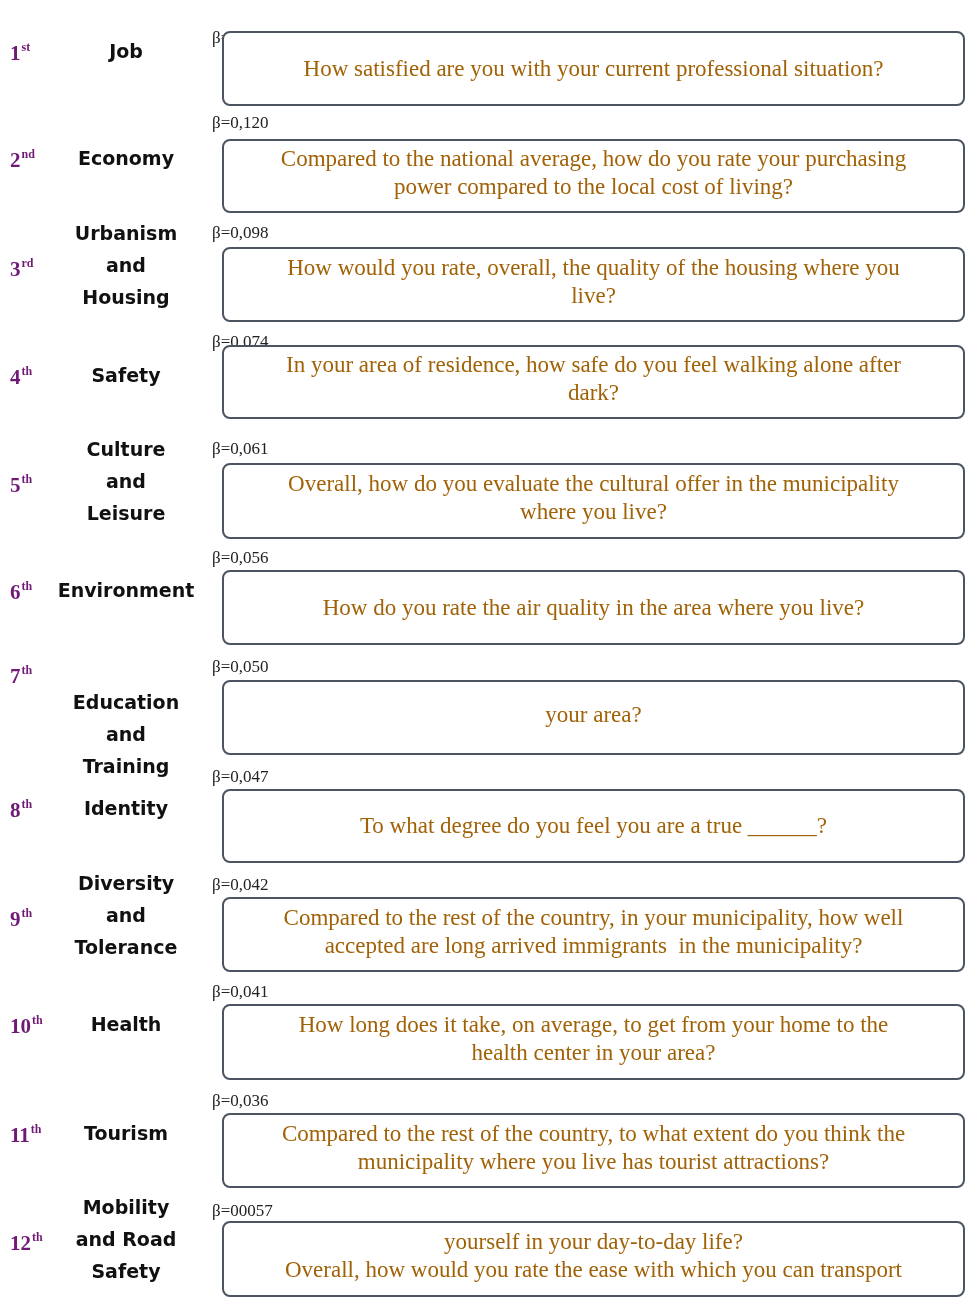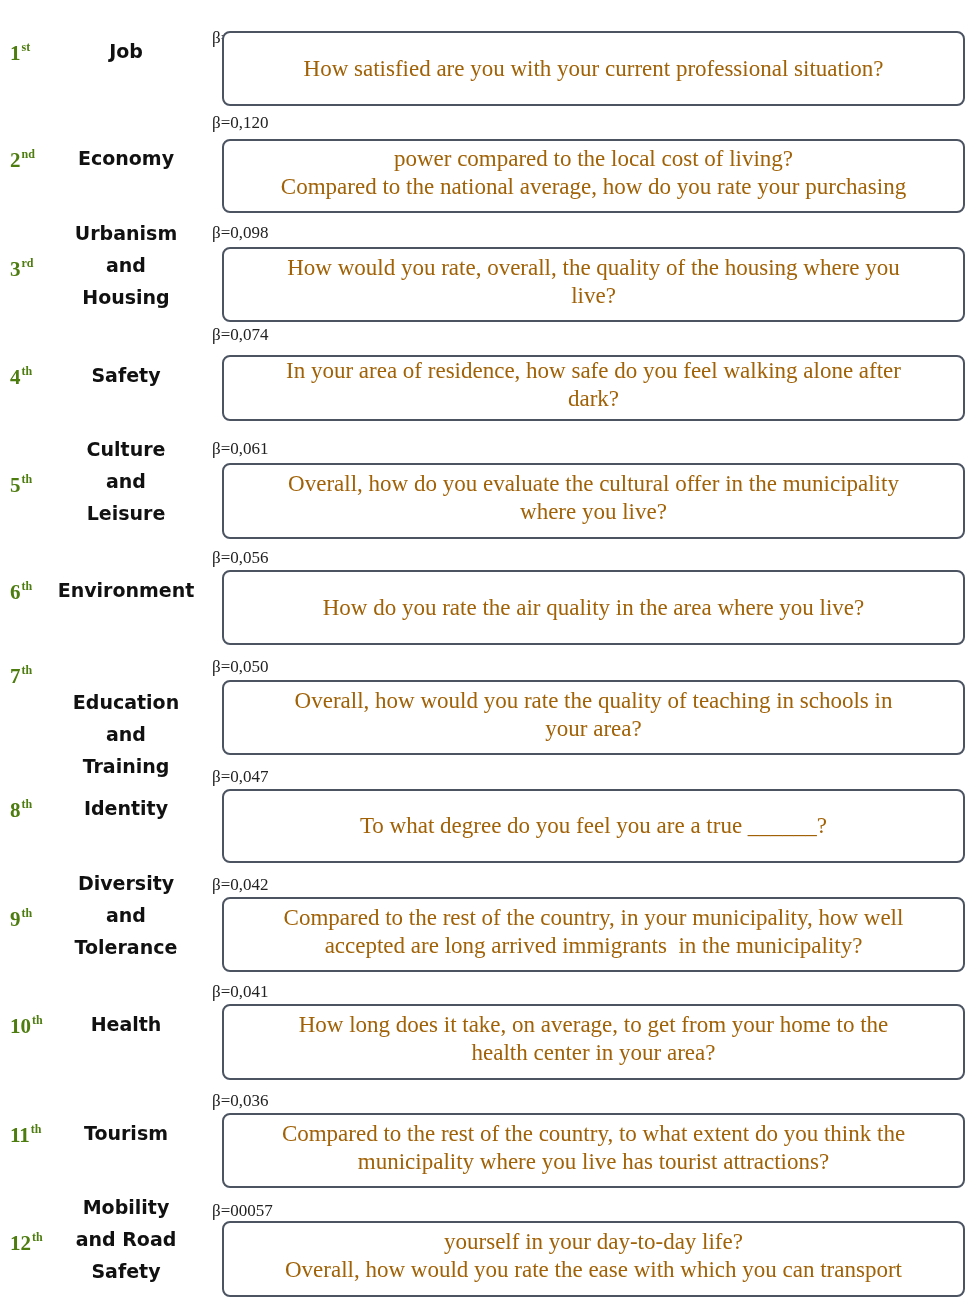--- a/index.html
+++ b/index.html
@@ -1,21 +1,21 @@
 <!DOCTYPE html>
 <html><head>
 <meta charset="utf-8">
 <style>
   html, body { margin: 0; padding: 0; background: #ffffff; }
   body { width: 972px; height: 1309px; position: relative; overflow: hidden; }
   .row { position: absolute; left: 0; width: 972px; }
   .rank {
     position: absolute; left: 10px; width: 40px;
     font-family: "Liberation Serif", "DejaVu Serif", serif;
-    font-weight: bold; font-size: 21px; color: #4d7c0f;
+    font-weight: bold; font-size: 21px; color: #701a75;
     line-height: 1;
   }
   .rank sup { font-size: 12px; vertical-align: 0; position: relative; top: -9px; margin-left: 1px; }
   .cat {
     position: absolute; left: 56px; width: 140px; text-align: center;
     font-family: "DejaVu Sans", "Liberation Sans", sans-serif;
     font-weight: bold; font-size: 19px; color: #111;
     line-height: 32px;
   }
   .beta {
@@ -51,22 +51,22 @@
       </div>
     </div>
     <div class="row">
       <div class="rank" style="top: 150px;"><span>2</span><sup>nd</sup></div>
       <div class="cat" style="top: 142px;">
         <div>Economy</div>
       </div>
       <div class="beta" style="top: 114px;">β=0,120</div>
       <div class="box" style="top: 139px; height: 74px;">
         <div class="q" style="margin-top: -6px;">
+          <div style="white-space: pre;">Compared to the national average, how do you rate your purchasing</div>
           <div style="white-space: pre;">power compared to the local cost of living?</div>
-          <div style="white-space: pre;">Compared to the national average, how do you rate your purchasing</div>
         </div>
       </div>
     </div>
     <div class="row">
       <div class="rank" style="top: 258.5px;"><span>3</span><sup>rd</sup></div>
       <div class="cat" style="top: 216.5px;">
         <div>Urbanism</div>
         <div>and</div>
         <div>Housing</div>
       </div>
@@ -76,22 +76,22 @@
           <div style="white-space: pre;">How would you rate, overall, the quality of the housing where you</div>
           <div style="white-space: pre;">live?</div>
         </div>
       </div>
     </div>
     <div class="row">
       <div class="rank" style="top: 366.5px;"><span>4</span><sup>th</sup></div>
       <div class="cat" style="top: 358.5px;">
         <div>Safety</div>
       </div>
-      <div class="beta" style="top: 326px;">β=0,074</div>
-      <div class="box" style="top: 355px; height: 66px;">
+      <div class="beta" style="top: 333px;">β=0,074</div>
+      <div class="box" style="top: 345px; height: 74px;">
         <div class="q" style="margin-top: -6px;">
           <div style="white-space: pre;">In your area of residence, how safe do you feel walking alone after</div>
           <div style="white-space: pre;">dark?</div>
         </div>
       </div>
     </div>
     <div class="row">
       <div class="rank" style="top: 475px;"><span>5</span><sup>th</sup></div>
       <div class="cat" style="top: 433px;">
         <div>Culture</div>
@@ -119,21 +119,20 @@
     <div class="row">
       <div class="rank" style="top: 658px; margin-top: 8px;"><span>7</span><sup>th</sup></div>
       <div class="cat" style="top: 649.5px; margin-top: 36px;">
         <div>Education</div>
         <div>and</div>
         <div>Training</div>
       </div>
       <div class="beta" style="top: 658px;">β=0,050</div>
       <div class="box" style="top: 680px; height: 75px;">
         <div class="q" style="margin-top: -6px;">
-          <div style="white-space: pre;">Overall, how would you rate the quality of teaching in schools in</div>
           <div style="white-space: pre;">your area?</div>
         </div>
       </div>
     </div>
     <div class="row">
       <div class="rank" style="top: 800px;"><span>8</span><sup>th</sup></div>
       <div class="cat" style="top: 792px;">
         <div>Identity</div>
       </div>
       <div class="beta" style="top: 768px;">β=0,047</div>

